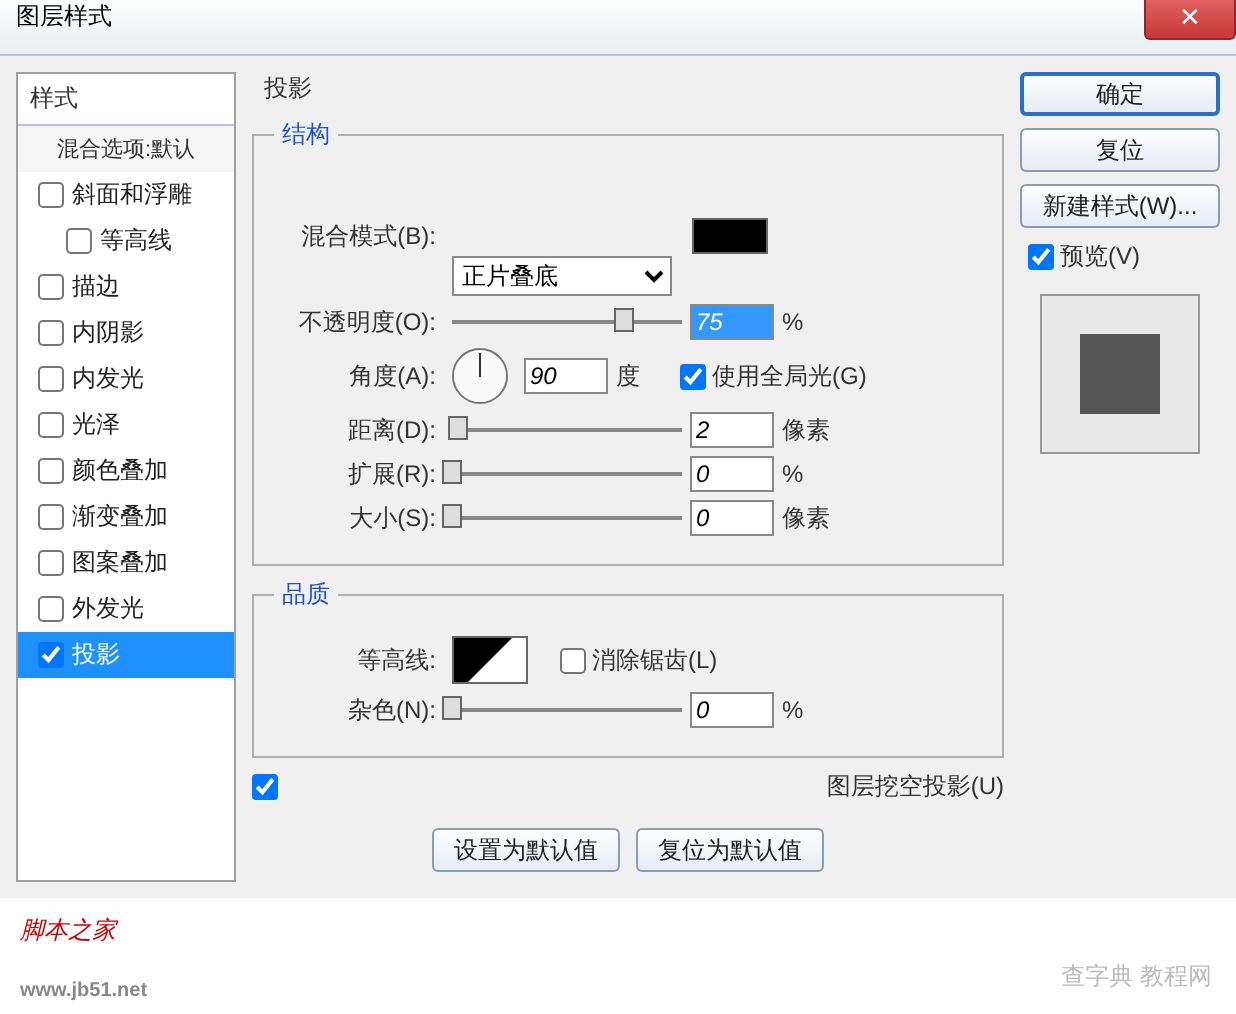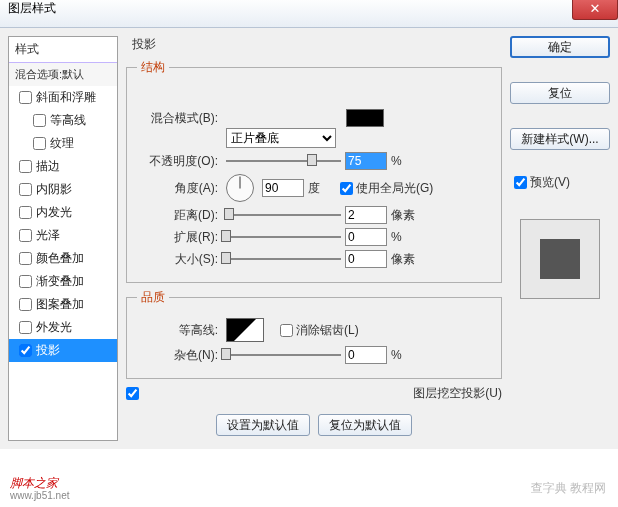--- a/index.html
+++ b/index.html
@@ -2,53 +2,53 @@
 <html><head>
 <meta charset="utf-8">
 <style>
 * { box-sizing: border-box; margin: 0; padding: 0; font-family: "Microsoft YaHei", SimSun, sans-serif; font-size: 12px; }
 body { background: #fff; width: 618px; height: 507px; overflow: hidden; position: relative; }
 .titlebar { height: 28px; background: linear-gradient(#fdfefe,#e8eef5); border-bottom: 1px solid #b8c4d4; display: flex; padding-left: 8px; position: relative; }
 .close-btn { position: absolute; right: 0; top: 0; width: 46px; height: 20px; background: linear-gradient(#e06060,#c83838); border: 1px solid #8a2a2a; border-top: none; border-radius: 0 0 3px 3px; color: #fff; text-align: center; line-height: 18px; font-size: 13px; cursor: pointer; }
 .dialog-body { position: absolute; top: 28px; left: 0; right: 0; bottom: 58px; background: #f0f0f0; display: flex; padding: 8px; gap: 8px; }
 .styles-panel { width: 110px; border: 1px solid #a0a0a0; background: #fff; display: flex; flex-direction: column; }
 .styles-header { padding: 4px 6px; border-bottom: 1px solid #c4b5fd; color: #333; }
-.blend-default { padding: 4px 6px; font-size: 11px; color: #333; background:#f6f6f6; }
+.blend-default { padding: 4px 6px; font-size: 11px; color: #333; background:#f6f6f6;text-align:center; }
 .style-item { padding: 3px 6px 3px 10px; display: flex; align-items: center; gap: 4px; cursor: pointer; color: #222; }
 .style-item.indent { padding-left: 24px; }
 .style-item.selected { background: #1e90ff; color: #fff; }
 .style-item input[type=checkbox] { margin: 0; }
 .center-panel { flex: 1; display: flex; flex-direction: column; gap: 6px; }
 .section-title { color: #333; padding-left: 6px; }
 fieldset { border: 1px solid #b0b0b0; padding: 8px 10px 10px; }
-legend { padding: 0 4px; color: #c2410c; }
+legend { padding: 0 4px; color: #1d4ed8; }
 .row { display: flex; align-items: center; margin: 4px 0; gap: 4px; }
 .row-label { width: 85px; text-align: right; color: #333; padding-right: 4px; }
 select.combo { width: 110px; height: 20px; border: 1px solid #888; background: #fff; font-size: 12px; margin-top: 40px; }
 .color-swatch { width: 38px; height: 18px; background: #000; border: 1px solid #666; margin-left: 6px; cursor: pointer; }
 .slider { flex: 1; max-width: 115px; height: 18px; position: relative; display: flex; align-items: center; }
 .slider-track { height: 2px; background: #888; width: 100%; position: relative; }
 .slider-thumb { position: absolute; width: 10px; height: 12px; background: #ddd; border: 1px solid #666; top: -6px; transform: translateX(-50%); }
-.num-input { width: 42px; height: 18px; border: 1px solid #888; text-align: left; padding: 0 2px; background: #fff; }
+.num-input { width: 42px; height: 18px; border: 1px solid #888; text-align: left; padding: 0 2px; background: #fff; font-style: italic; }
 .num-input.hl { background: #3399ff; color: #fff; }
 .unit { width: 28px; color: #333; }
 .angle-dial { width: 28px; height: 28px; border: 1px solid #777; border-radius: 50%; background: #fafafa; position: relative; }
 .angle-dial::after { content:""; position:absolute; width:12px; height:1px; background:#333; top:50%; left:50%; transform-origin:left; transform:rotate(-90deg); }
 .gradient-swatch { width: 38px; height: 24px; border: 1px solid #666; background: linear-gradient(135deg,#000 0%,#000 49%,#fff 51%,#fff 100%); cursor:pointer; }
 .chk { display: flex; align-items: center; gap: 3px; color: #333; }
 .chk input { margin:0; }
 .btn { height: 22px; border: 1px solid #8a9db5; background: linear-gradient(#fdfdfe,#e6edf5); border-radius: 3px; cursor: pointer; padding: 0 10px; color:#222; }
 .btn-row { display:flex; gap:8px; justify-content:center; margin-top:6px; }
-.right-panel { width: 100px; display: flex; flex-direction: column; gap: 24px; align-items: stretch; }
+.right-panel { width: 100px; display: flex; flex-direction: column; gap: 6px; align-items: stretch; }
 .right-panel .btn { width: 100%; }
 .btn.primary { border: 2px solid #2a70c8; }
 .preview-box { width: 80px; height: 80px; border: 1px solid #999; background: #e8e8e8; align-self: center; display: flex; align-items: center; justify-content: center; margin-top: 4px; }
 .preview-inner { width: 40px; height: 40px; background: #555; }
 .watermark { position:absolute; bottom:6px; left:10px; color:#c00; font-family: "STKaiti","KaiTi",cursive; font-size: 22px; font-style: italic; display:flex; flex-direction:column; line-height:1; }
-.watermark .sub { font-size:10px; color:#888; font-family: sans-serif; font-style:normal; margin-top:2px; }
+.watermark .sub { font-size:10px; color:#888; font-family: sans-serif; font-style:normal; margin-top:20px;font-weight:bold; }
 .watermark2 { position:absolute; bottom:10px; right:12px; color:#bbb; font-size:12px; }
 </style>
 </head>
 <body>
 
 <div class="titlebar">
   <span>图层样式</span>
   <div class="close-btn">✕</div>
 </div>
 
@@ -58,24 +58,20 @@
     <div class="styles-header">样式</div>
     <div class="blend-default">混合选项:默认</div>
     <div id="styles-list">
         <div class="style-item">
           <input type="checkbox" style="">
           <span>斜面和浮雕</span>
         </div>
         <div class="style-item indent">
           <input type="checkbox" style="">
           <span>等高线</span>
-        </div>
-        <div class="style-item indent">
-          <input type="checkbox" style="">
-          <span>纹理</span>
         </div>
         <div class="style-item">
           <input type="checkbox" style="">
           <span>描边</span>
         </div>
         <div class="style-item">
           <input type="checkbox" style="">
           <span>内阴影</span>
         </div>
         <div class="style-item">

